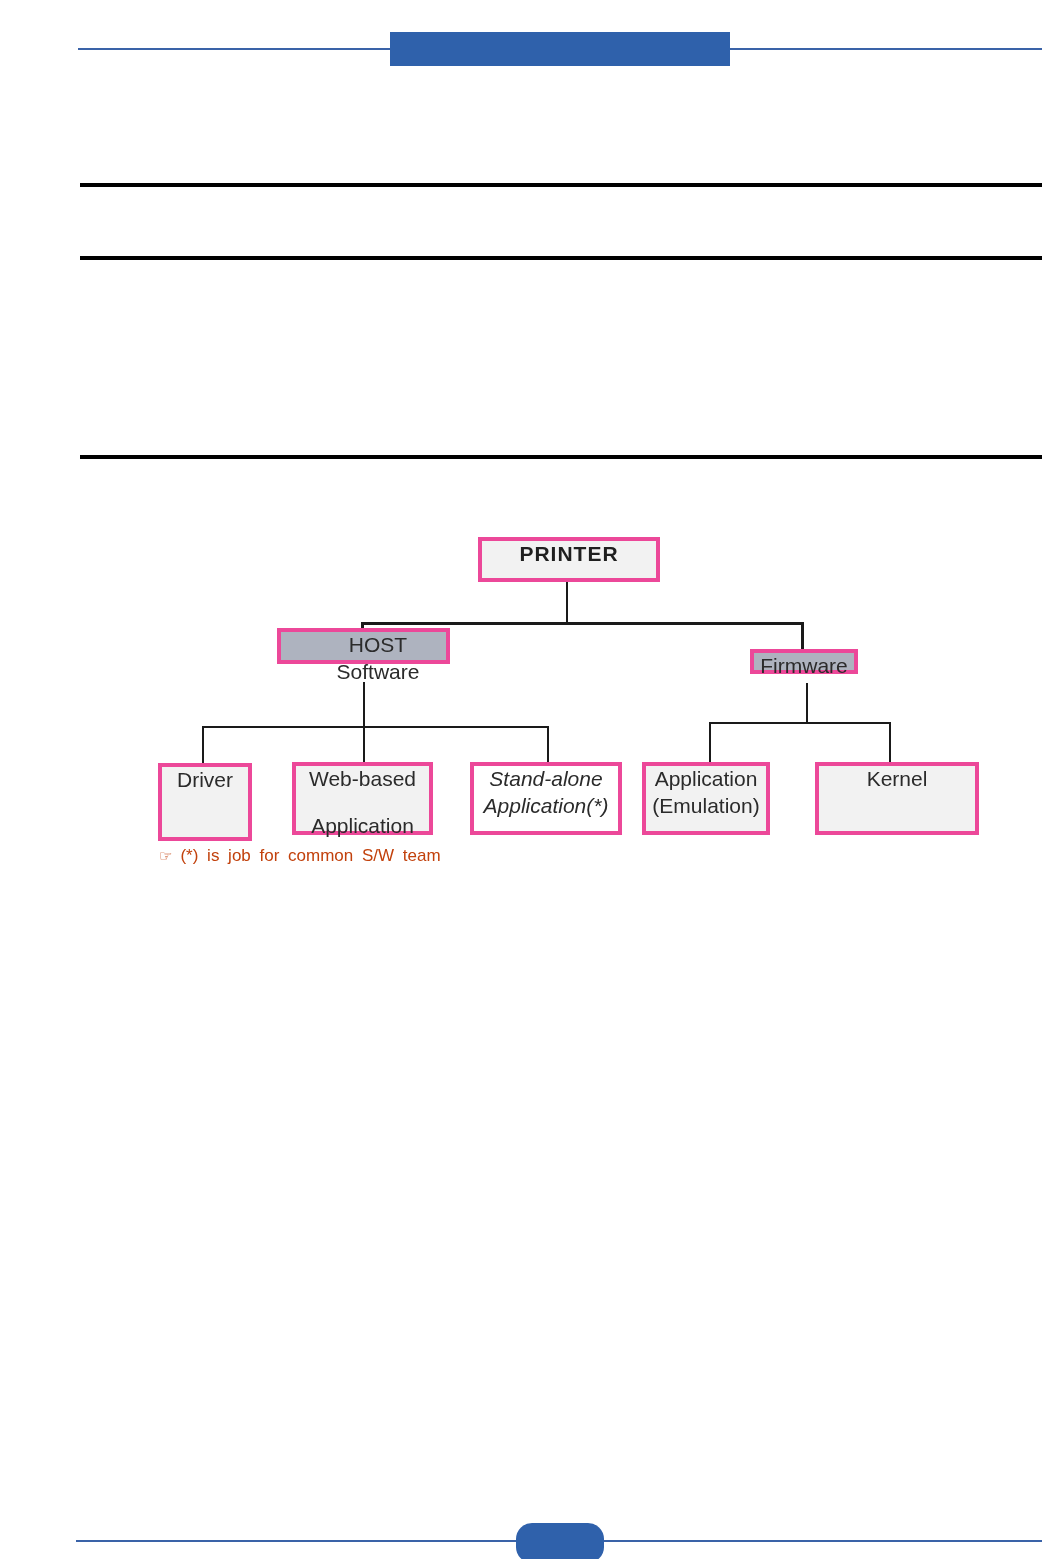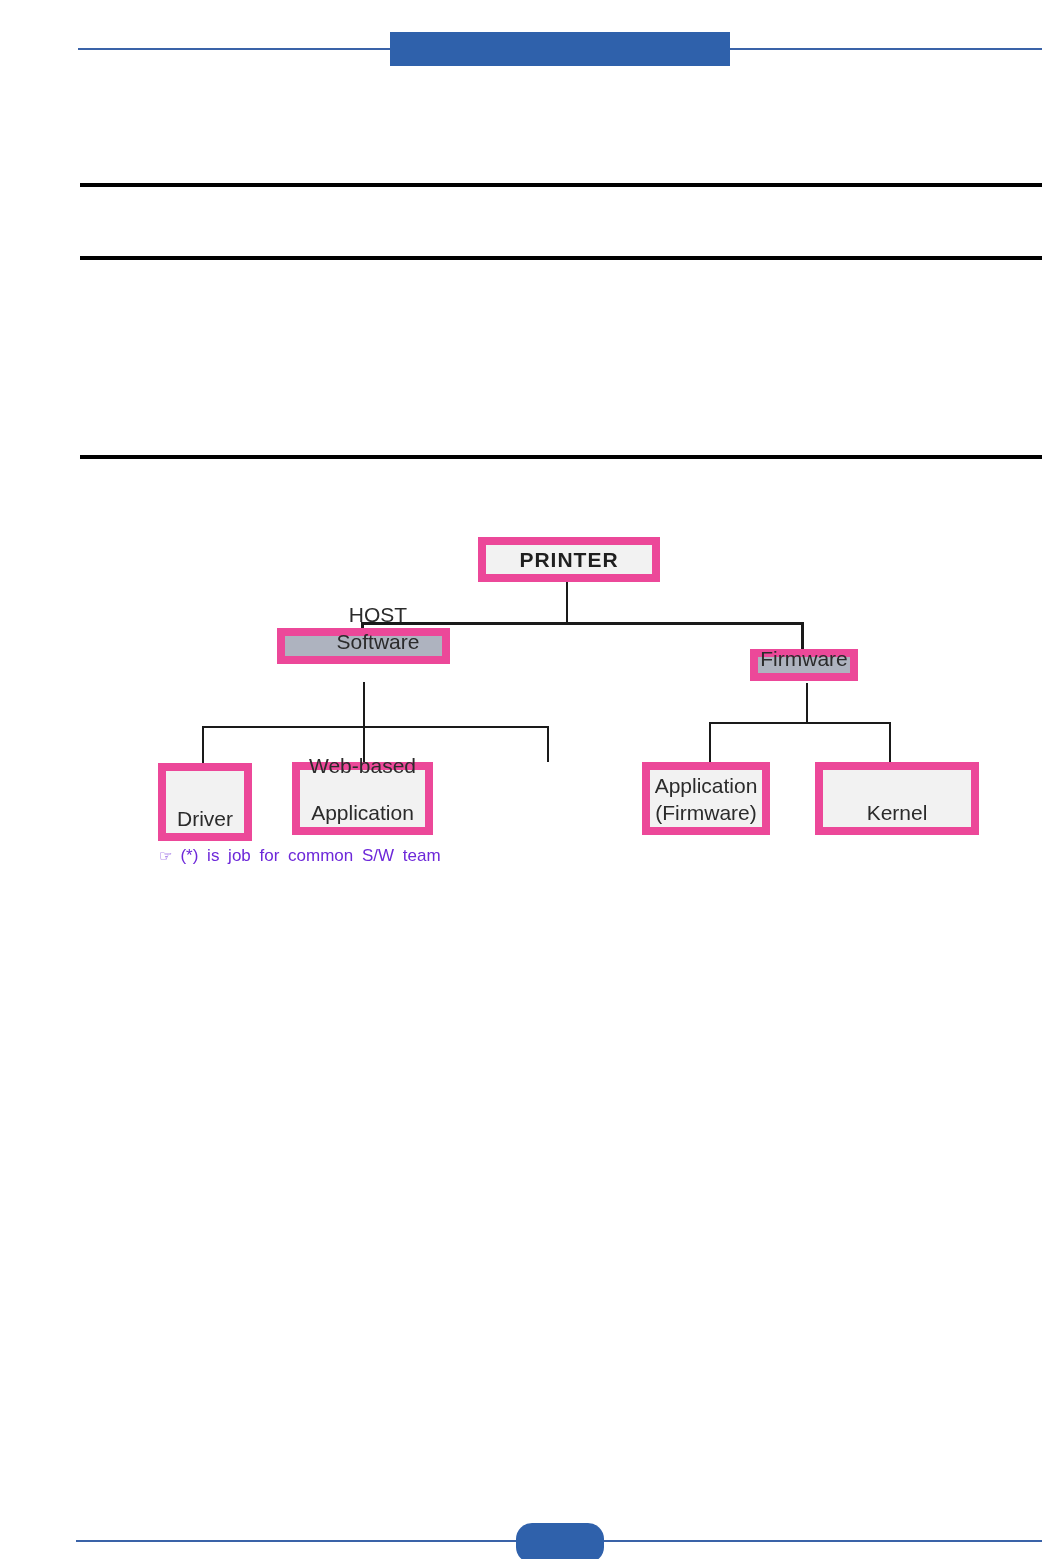--- a/index.html
+++ b/index.html
@@ -24,43 +24,43 @@
     position: absolute; left: 516px; top: 1523px; width: 88px; height: 40px;
     background: #2f61ab; border-radius: 16px;
   }
 
   
   .conn { position: absolute; background: #1a1a1a; }
 
   
   .node {
     position: absolute;
-    border: 8px solid #ec4899;
+    border: 4px solid #ec4899;
     box-sizing: border-box;
     display: flex;
     flex-direction: column;
     align-items: center;
-    justify-content: flex-end;
+    justify-content: flex-start;
     text-align: center;
     color: #2b2b2b;
     font-size: 21px;
     line-height: 1.28;
   }
   .node.light { background: #f2f2f2; }
   .node.gray  { background: #aeb3bf; }
   .node.white { background: #ffffff; }
   .node.bold  { font-weight: bold; letter-spacing: 1px; color: #1f1f1f; }
   .node.italic { font-style: italic; }
   .node.spread { word-spacing: 7px; }
 
   .footnote {
     position: absolute;
     left: 159px; top: 846px;
     font-size: 17px;
-    color: #6d28d9;
+    color: #c2410c;
     word-spacing: 4px;
     white-space: nowrap;
   }
   .footnote .marker { font-size: 15px; margin-right: 8px; }
 </style>
 </head>
 <body>
 
 <div class="page">
 
@@ -89,37 +89,41 @@
   <div class="conn" style="left:889px; top:722px; width:2px;  height:40px;"></div>
 
   <div class="node light bold" style="left:478px; top:537px; width:182px; height:45px;">
     <span>PRINTER</span>
   </div>
 
   <div class="node gray spread" style="left:277px; top:628px; width:173px; height:36px;padding-left:29px;">
     <span>HOST Software</span>
   </div>
 
-  <div class="node gray" style="left:750px; top:649px; width:108px; height:32px;">
+  <div class="node gray" style="left:750px; top:649px; width:108px; height:25px;">
     <span>Firmware</span>
   </div>
 
   <div class="node light" style="left:158px; top:763px; width:94px; height:78px;">
     <span>Driver</span>
   </div>
 
   <div class="node light" style="left:292px; top:762px; width:141px; height:73px;gap:20px;">
     <span>Web-based</span>
     <span>Application</span>
   </div>
 
+  <div class="node white italic" style="left:470px; top:762px; width:152px; height:73px;">
+    <span>Stand-alone</span>
+    <span>Application(*)</span>
+  </div>
 
   <div class="node light" style="left:642px; top:762px; width:128px; height:73px;">
     <span>Application</span>
-    <span>(Firmware)</span>
+    <span>(Emulation)</span>
   </div>
 
   <div class="node light" style="left:815px; top:762px; width:164px; height:73px;">
     <span>Kernel</span>
   </div>
 
   <div class="footnote">
     <span class="marker">☞</span><span>(*) is job for common S/W team</span>
   </div>
 

